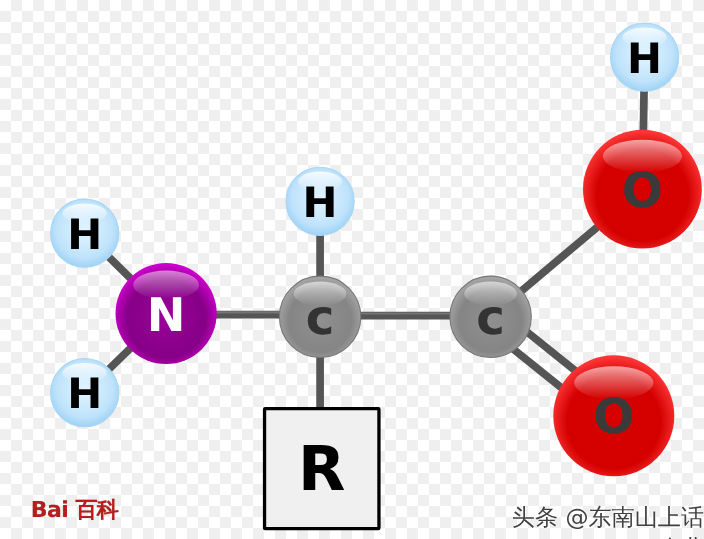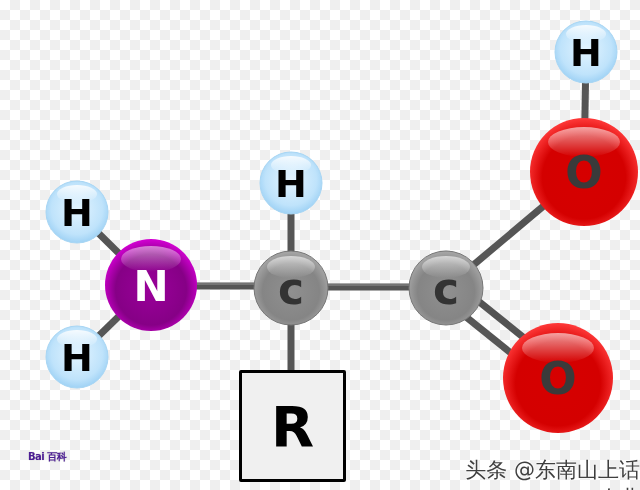--- a/index.html
+++ b/index.html
@@ -15,22 +15,22 @@
   }
   #diagram { position:absolute; left:0; top:0; }
   .atom-label { font-family:"DejaVu Sans", sans-serif; font-weight:bold; }
   .r-box {
     position:absolute; left:239px; top:370px; width:101px; height:106px;
     border:3px solid #000; border-radius:2px; background:#f0f0f0;
     display:flex; align-items:center; justify-content:center;
     font-family:"DejaVu Sans", sans-serif; font-weight:bold; font-size:56px; color:#000;
   }
   .watermark-left {
-    position:absolute; left:28px; top:450px; color:#4c1d95;
-    font-family:"DejaVu Sans", sans-serif; font-size:10px; font-weight:bold;
+    position:absolute; left:28px; top:450px; color:#b91c1c;
+    font-family:"DejaVu Sans", sans-serif; font-size:20px; font-weight:bold;
     text-shadow:0 0 1px #cfcfcf, 0 0 1px #cfcfcf; letter-spacing:-0.5px;
   }
   .watermark-right {
     position:absolute; left:460px; top:456px; color:#404040;
     font-family:"DejaVu Sans", sans-serif; font-size:21px;
     text-shadow:0 0 2px #ffffff, 0 0 2px #ffffff;
     text-align:right;
   }
 </style>
 </head>

